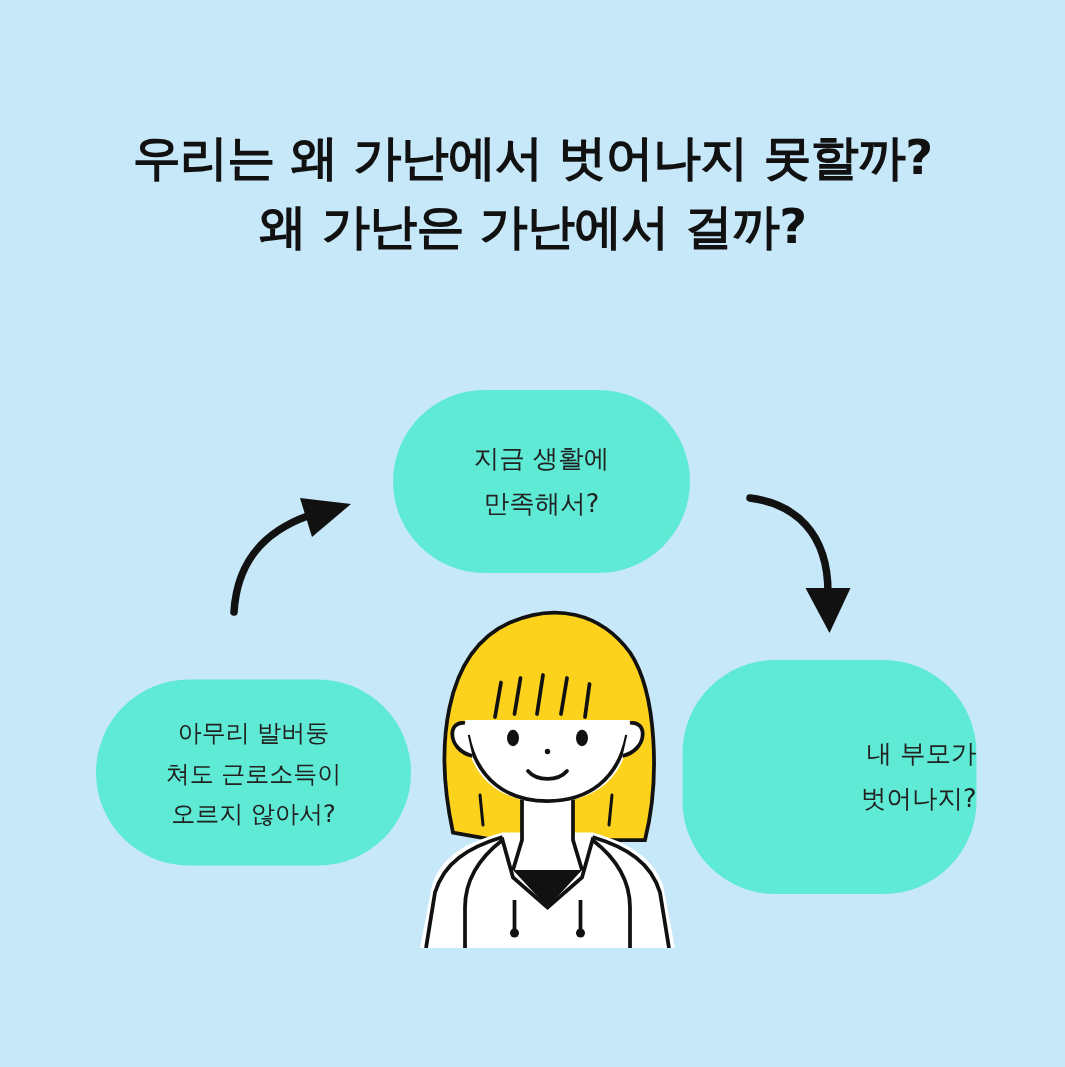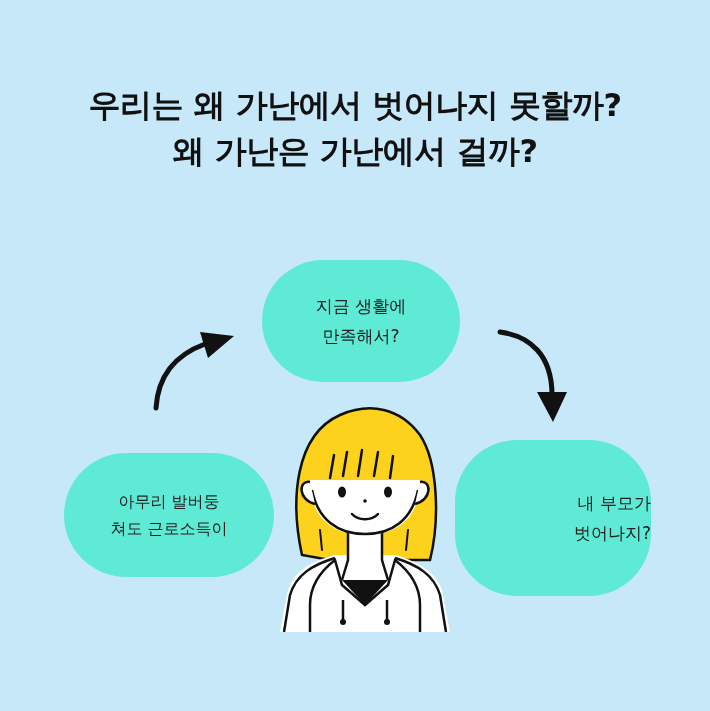--- a/index.html
+++ b/index.html
@@ -49,20 +49,21 @@
 </div>
 
 <div class="bubble" id="bubble-top">
   <span>지금 생활에</span>
   <span>만족해서?</span>
 </div>
 
 <div class="bubble" id="bubble-left">
   <span>아무리 발버둥</span>
   <span>쳐도 근로소득이</span>
+  <span>오르지 않아서?</span>
 </div>
 
 <div class="bubble" id="bubble-right">
   <span>내 부모가</span>
   <span>벗어나지?</span>
 </div>
 
 <svg class="arrow" id="arrow-left" viewBox="0 0 110 100">
   <path d="M16 88 C 18 55, 35 35, 65 24" fill="none" stroke="#111" stroke-width="5" stroke-linecap="round"></path>
   <polygon points="60,12 94,16 68,38" fill="#111"></polygon>

